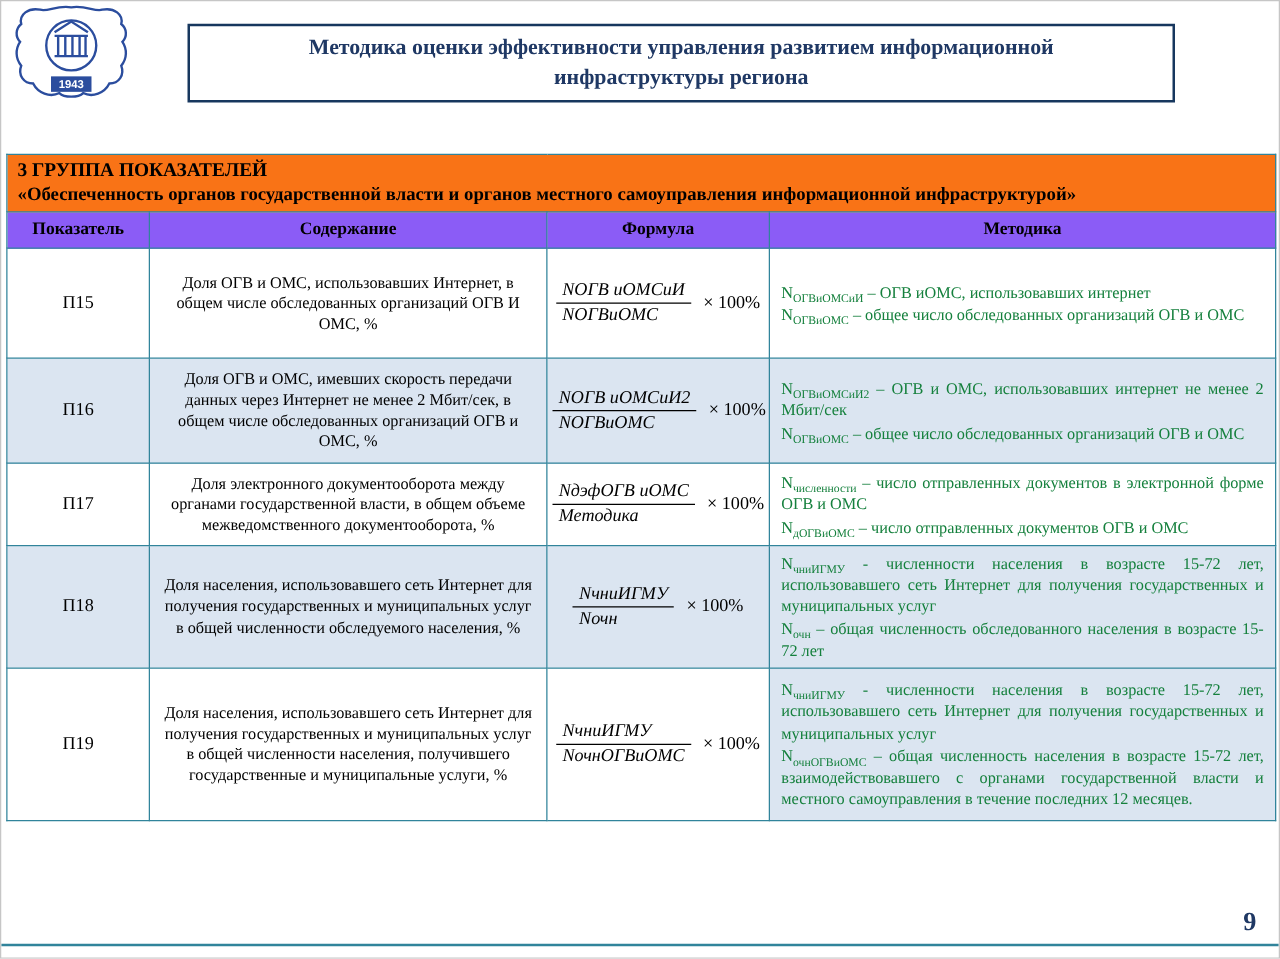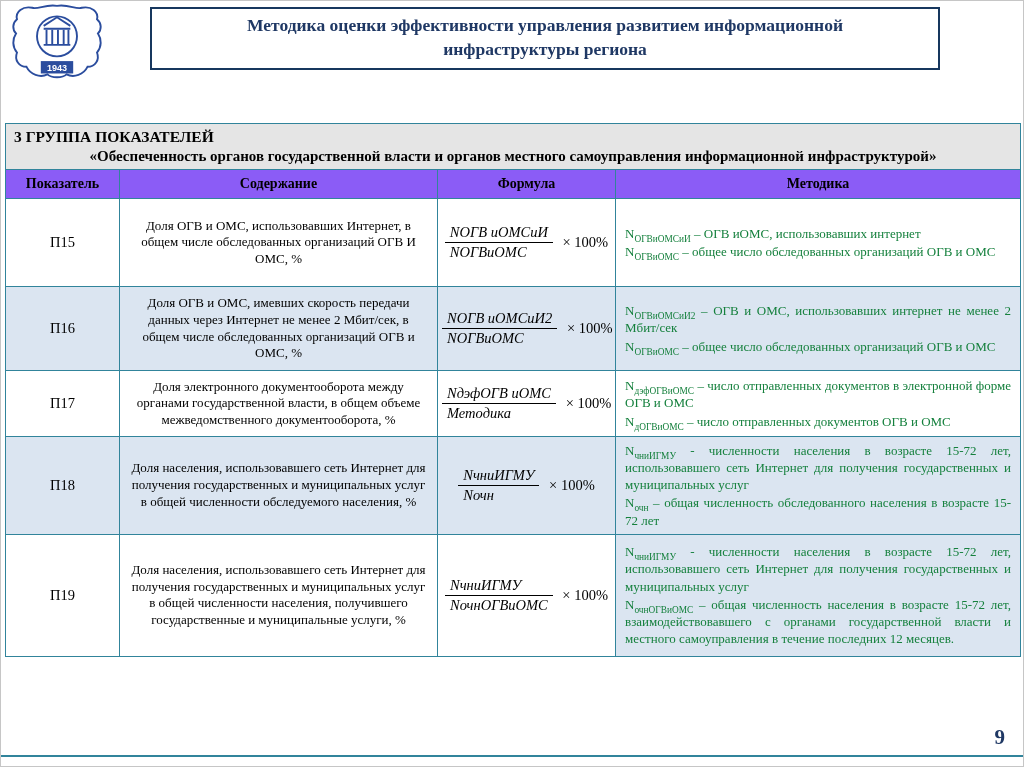--- a/index.html
+++ b/index.html
@@ -25,21 +25,21 @@
     display: flex;
     align-items: flex-start;
   }
   .logo {
     width: 96px;
     height: 80px;
     flex: 0 0 auto;
   }
   .title-box {
     margin-left: 45px;
-    margin-top: 4px;
+    margin-top: 16px;
     width: 790px;
     box-sizing: border-box;
     border: 2px solid #17375e;
     background: #ffffff;
     padding: 5px 12px 7px 12px;
     text-align: center;
   }
   .title-box .tline {
     font-size: 17.5px;
     font-weight: bold;
@@ -56,36 +56,35 @@
     table-layout: fixed;
     font-family: "Liberation Serif", serif;
   }
   table.indicators th,
   table.indicators td {
     border: 1.5px solid #31849b;
     vertical-align: middle;
     box-sizing: border-box;
   }
   .group-row th {
-    background: #e5e5e5;
+    background: #f97316;
     text-align: left;
     padding: 4px 8px;
     height: 46px;
   }
   .group-title {
     font-size: 15.5px;
     font-weight: bold;
     color: #000;
   }
   .group-subtitle {
     font-size: 15px;
     font-weight: bold;
     color: #000;
     margin-top: 2px;
-    text-align: center;
   }
   .cols th {
     background: #8b5cf6;
     font-size: 14px;
     font-weight: bold;
     text-align: center;
     padding: 6px 4px;
     height: 28px;
   }
   col.c-ind  { width: 114px; }
@@ -265,21 +264,21 @@
         <td class="content">Доля электронного документооборота между органами государственной власти, в общем объеме межведомственного документооборота, %</td>
         <td class="formula">
           <span class="frac">
             <span class="num">NдэфОГВ иОМС</span>
             <span class="den">Методика</span>
           </span>
           <span class="mult">× 100%</span>
         </td>
         <td class="expl">
           <div class="expl-line">
-            <span>N</span><sub>дэфОГВиОМС</sub><span> – число отправленных документов в электронной форме  ОГВ и ОМС</span>
+            <span>N</span><sub>численности</sub><span> – число отправленных документов в электронной форме  ОГВ и ОМС</span>
           </div>
           <div class="expl-line">
             <span>N</span><sub>дОГВиОМС</sub><span> – число отправленных документов ОГВ и ОМС</span>
           </div>
         </td>
       </tr>
 
       <tr class="r18 shaded">
         <td class="ind">П18</td>
         <td class="content">Доля населения, использовавшего сеть Интернет для получения государственных и муниципальных услуг в общей численности обследуемого населения, %</td>

